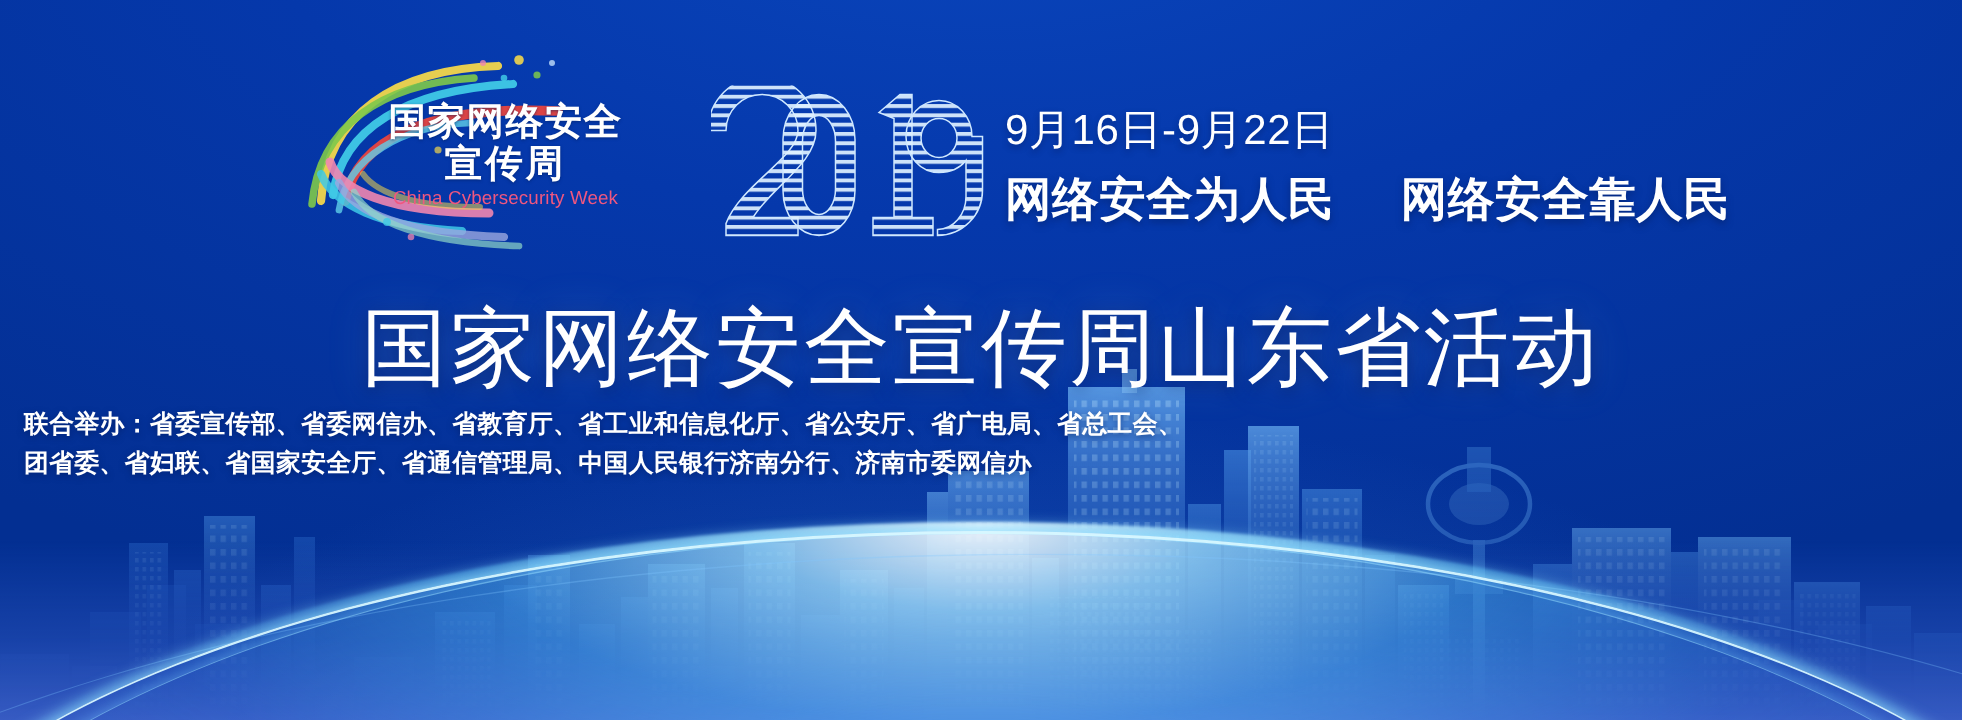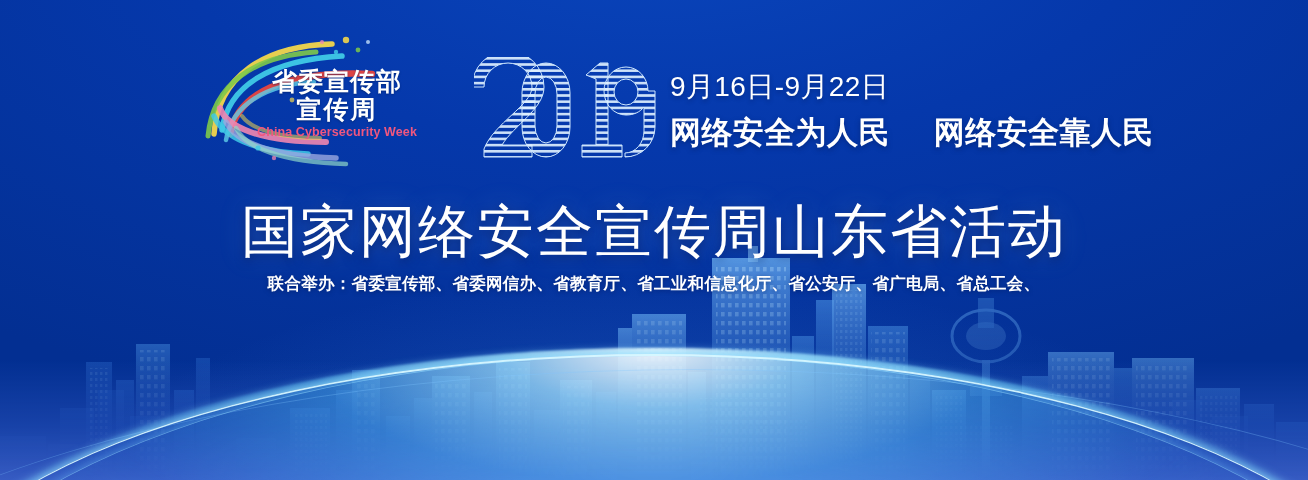--- a/index.html
+++ b/index.html
@@ -49,21 +49,21 @@
   .logo-text{position:absolute;left:52px;top:38px;width:178px;text-align:center;}
   .logo-cn1{
     font-size:25px;font-weight:bold;color:#ffffff;letter-spacing:1px;line-height:1.06;
     text-shadow:0 1px 2px rgba(0,30,90,.55);white-space:nowrap;
   }
   .logo-cn2{
     font-size:25px;font-weight:bold;color:#ffffff;letter-spacing:2px;line-height:1.12;
     text-shadow:0 1px 2px rgba(0,30,90,.55);white-space:nowrap;
   }
   .logo-en{
-    margin-top:2px;font-size:12.5px;font-weight:bold;color:#f0577f;letter-spacing:.1px;white-space:nowrap;
+    margin-top:2px;font-size:12.5px;font-weight:normal;color:#f0577f;letter-spacing:.1px;white-space:nowrap;
   }
 
   
   .year{position:absolute;left:474px;top:57px;width:184px;height:106px;}
   .year svg{width:100%;height:100%;}
 
   
   .datetext{
     position:absolute;left:670px;top:68px;
     font-size:28px;font-weight:normal;color:#ffffff;letter-spacing:.4px;white-space:nowrap;
@@ -78,21 +78,21 @@
   .slogan .gap{display:inline-block;width:26px;}
 
   
   .maintitle{
     position:absolute;left:0;right:0;top:194px;text-align:center;
     font-size:57px;font-weight:normal;color:#ffffff;letter-spacing:2px;white-space:nowrap;
     text-shadow:0 3px 10px rgba(0,20,80,.55), 0 0 26px rgba(150,210,255,.28);
   }
 
   
-  .orgwrap{position:absolute;left:0;right:0;top:270px;text-align:center;}
+  .orgwrap{position:absolute;left:16px;right:0;top:270px;text-align:left;}
   .orgline{
     font-size:16.5px;font-weight:bold;color:#ffffff;letter-spacing:.3px;line-height:26px;white-space:nowrap;
     text-shadow:0 1px 4px rgba(0,25,85,.55);
   }
 </style>
 </head>
 <body>
 
 <div id="banner">
 
@@ -260,21 +260,21 @@
         <circle cx="162" cy="20" r="2.4" fill="#7ec94a" opacity=".85"></circle>
         <circle cx="140" cy="22" r="2.2" fill="#3fc9e6" opacity=".85"></circle>
         <circle cx="172" cy="12" r="2.0" fill="#cfe9ff" opacity=".75"></circle>
         <circle cx="126" cy="12" r="2.0" fill="#ef86b0" opacity=".8"></circle>
         <circle cx="62" cy="118" r="2.6" fill="#3fc9e6" opacity=".8"></circle>
         <circle cx="78" cy="128" r="2.2" fill="#ef86b0" opacity=".75"></circle>
         <circle cx="96" cy="70" r="2.4" fill="#f2d64b" opacity=".7"></circle>
       </g>
     </svg>
     <div class="logo-text">
-      <div class="logo-cn1">省委宣传部</div>
+      <div class="logo-cn1">国家网络安全</div>
       <div class="logo-cn2">宣传周</div>
       <div class="logo-en">China Cybersecurity Week</div>
     </div>
   </div>
 
   <div class="year">
     <svg viewBox="0 0 184 106" xmlns="http://www.w3.org/2000/svg">
       <defs>
         <pattern id="stripes" width="6" height="6.2" patternUnits="userSpaceOnUse">
           <rect x="0" y="0" width="6" height="2.6" fill="#dff0ff" opacity=".92"></rect>
@@ -309,15 +309,16 @@
   <div class="slogan">
     <span>网络安全为人民</span>
     <span class="gap"></span>
     <span>网络安全靠人民</span>
   </div>
 
   <div class="maintitle">国家网络安全宣传周山东省活动</div>
 
   <div class="orgwrap">
     <div class="orgline">联合举办：省委宣传部、省委网信办、省教育厅、省工业和信息化厅、省公安厅、省广电局、省总工会、</div>
+    <div class="orgline">团省委、省妇联、省国家安全厅、省通信管理局、中国人民银行济南分行、济南市委网信办</div>
   </div>
 
 </div>
 
 </body></html>

